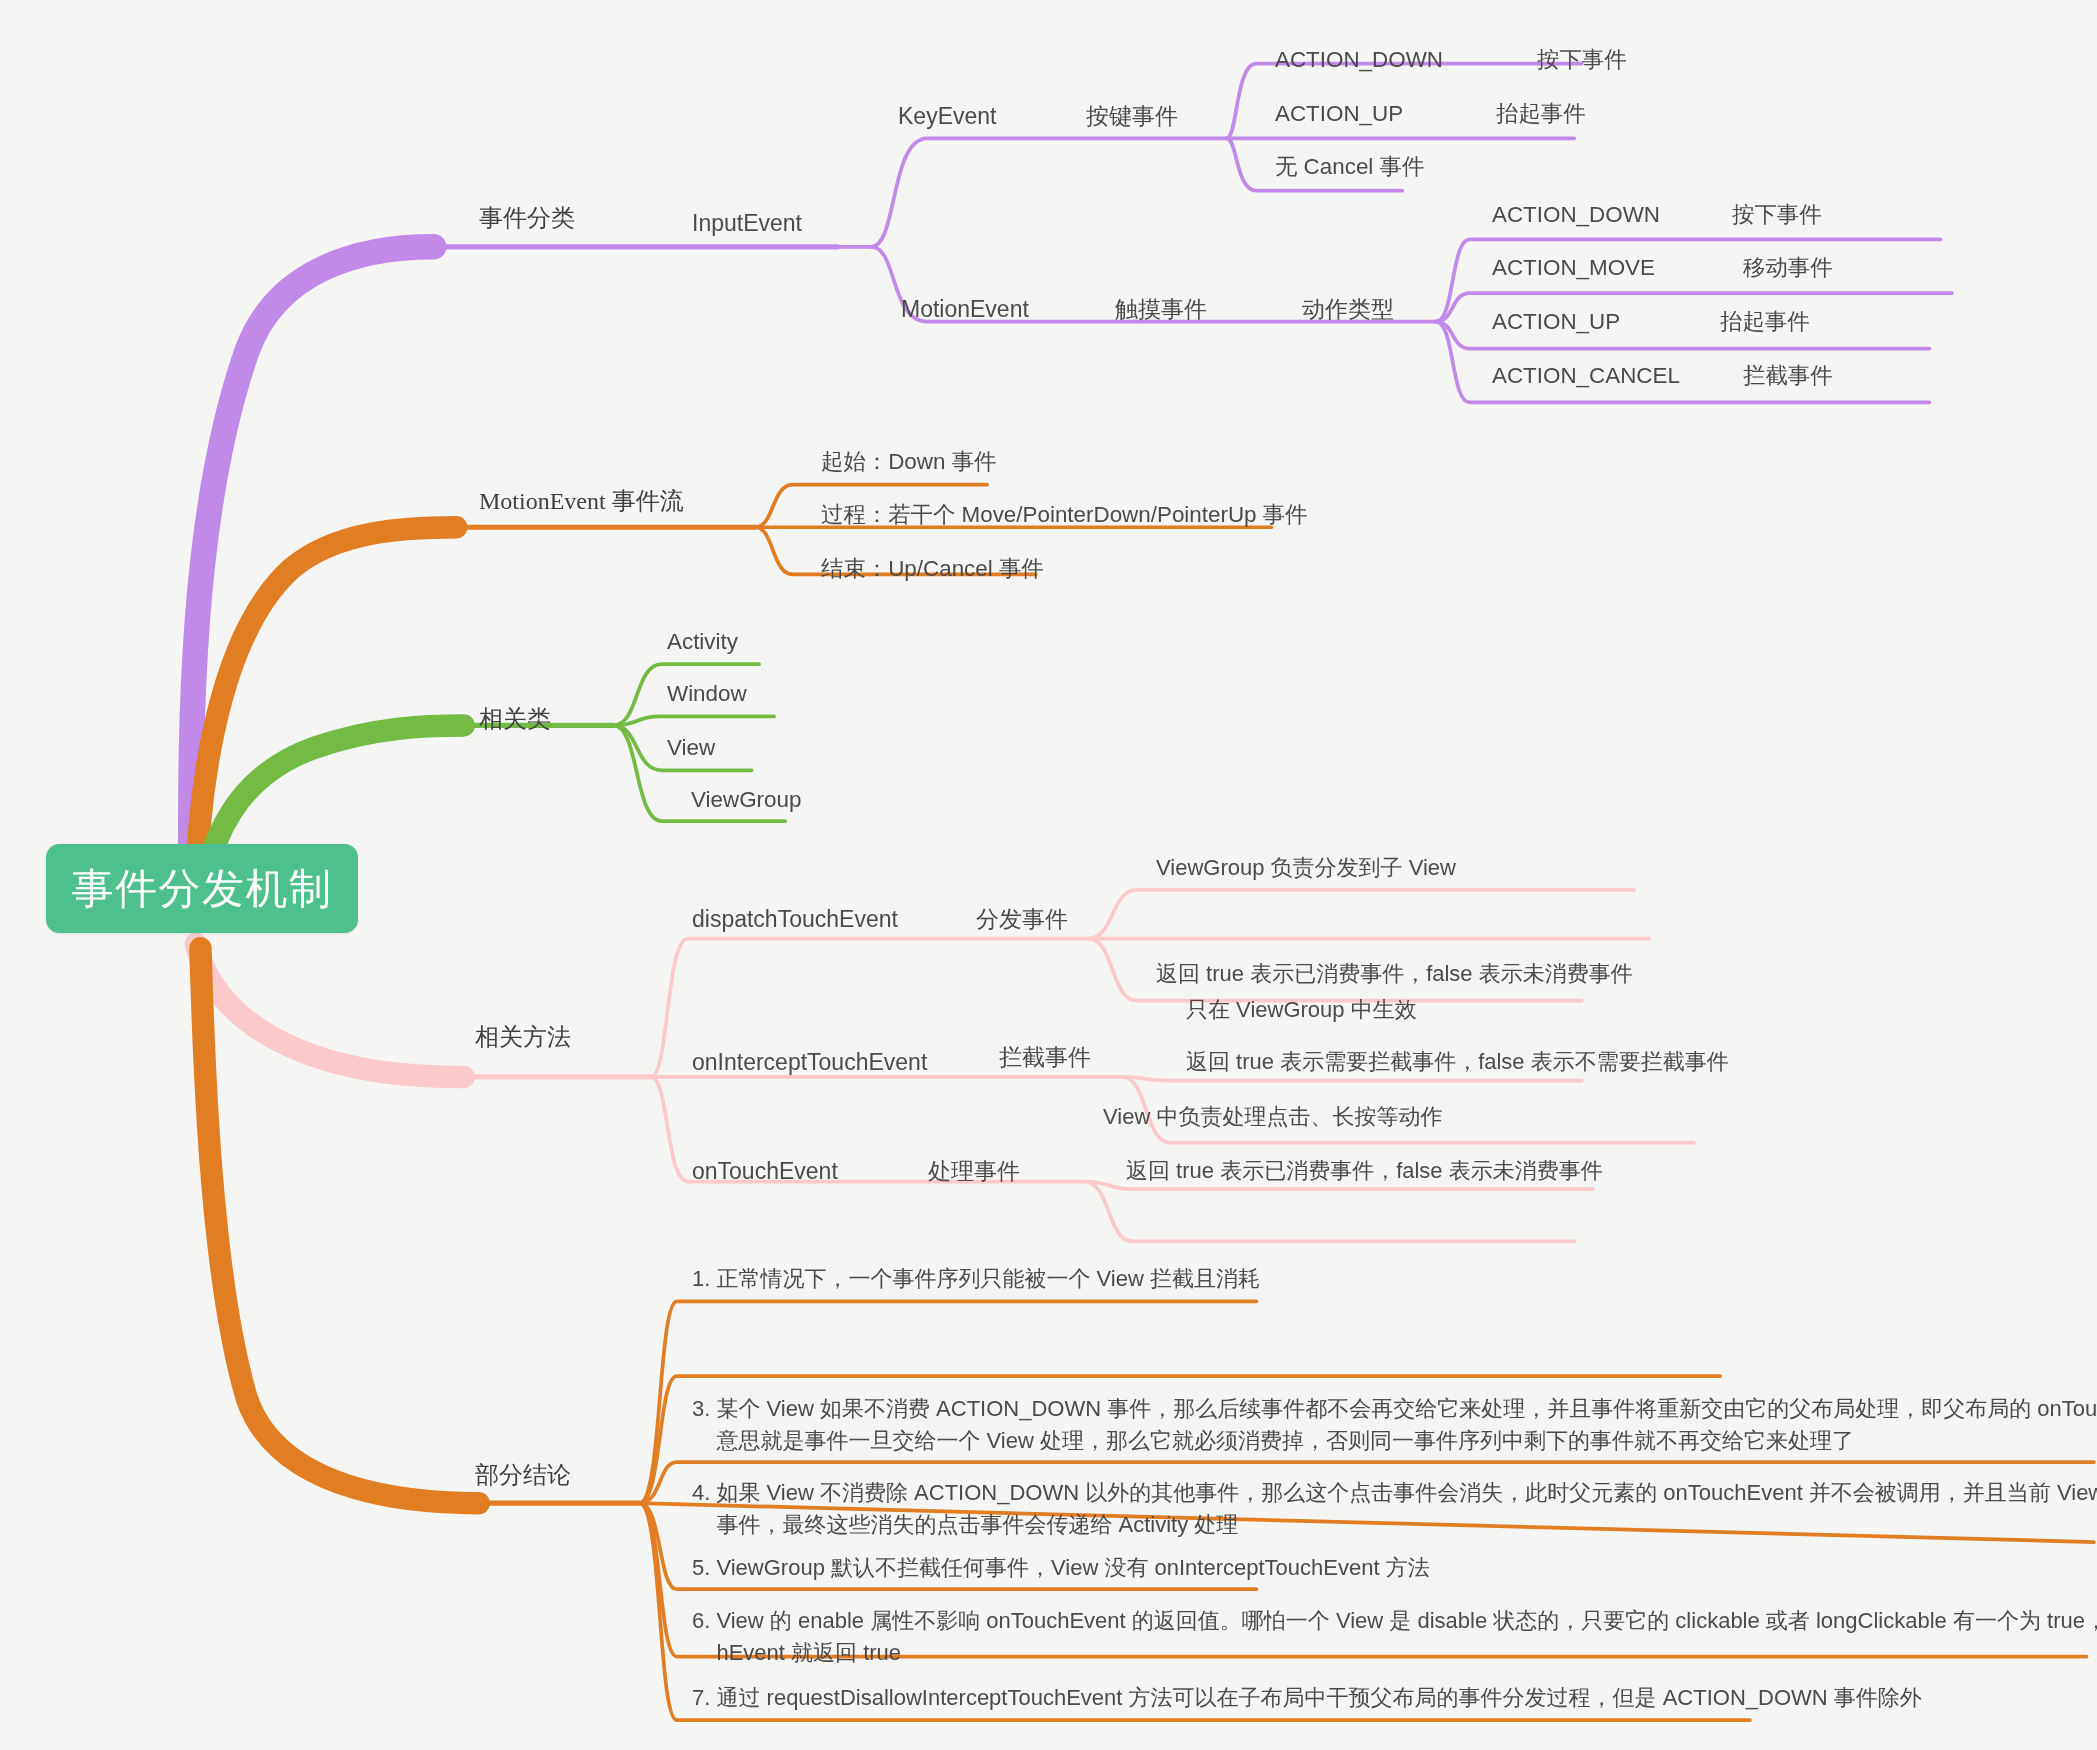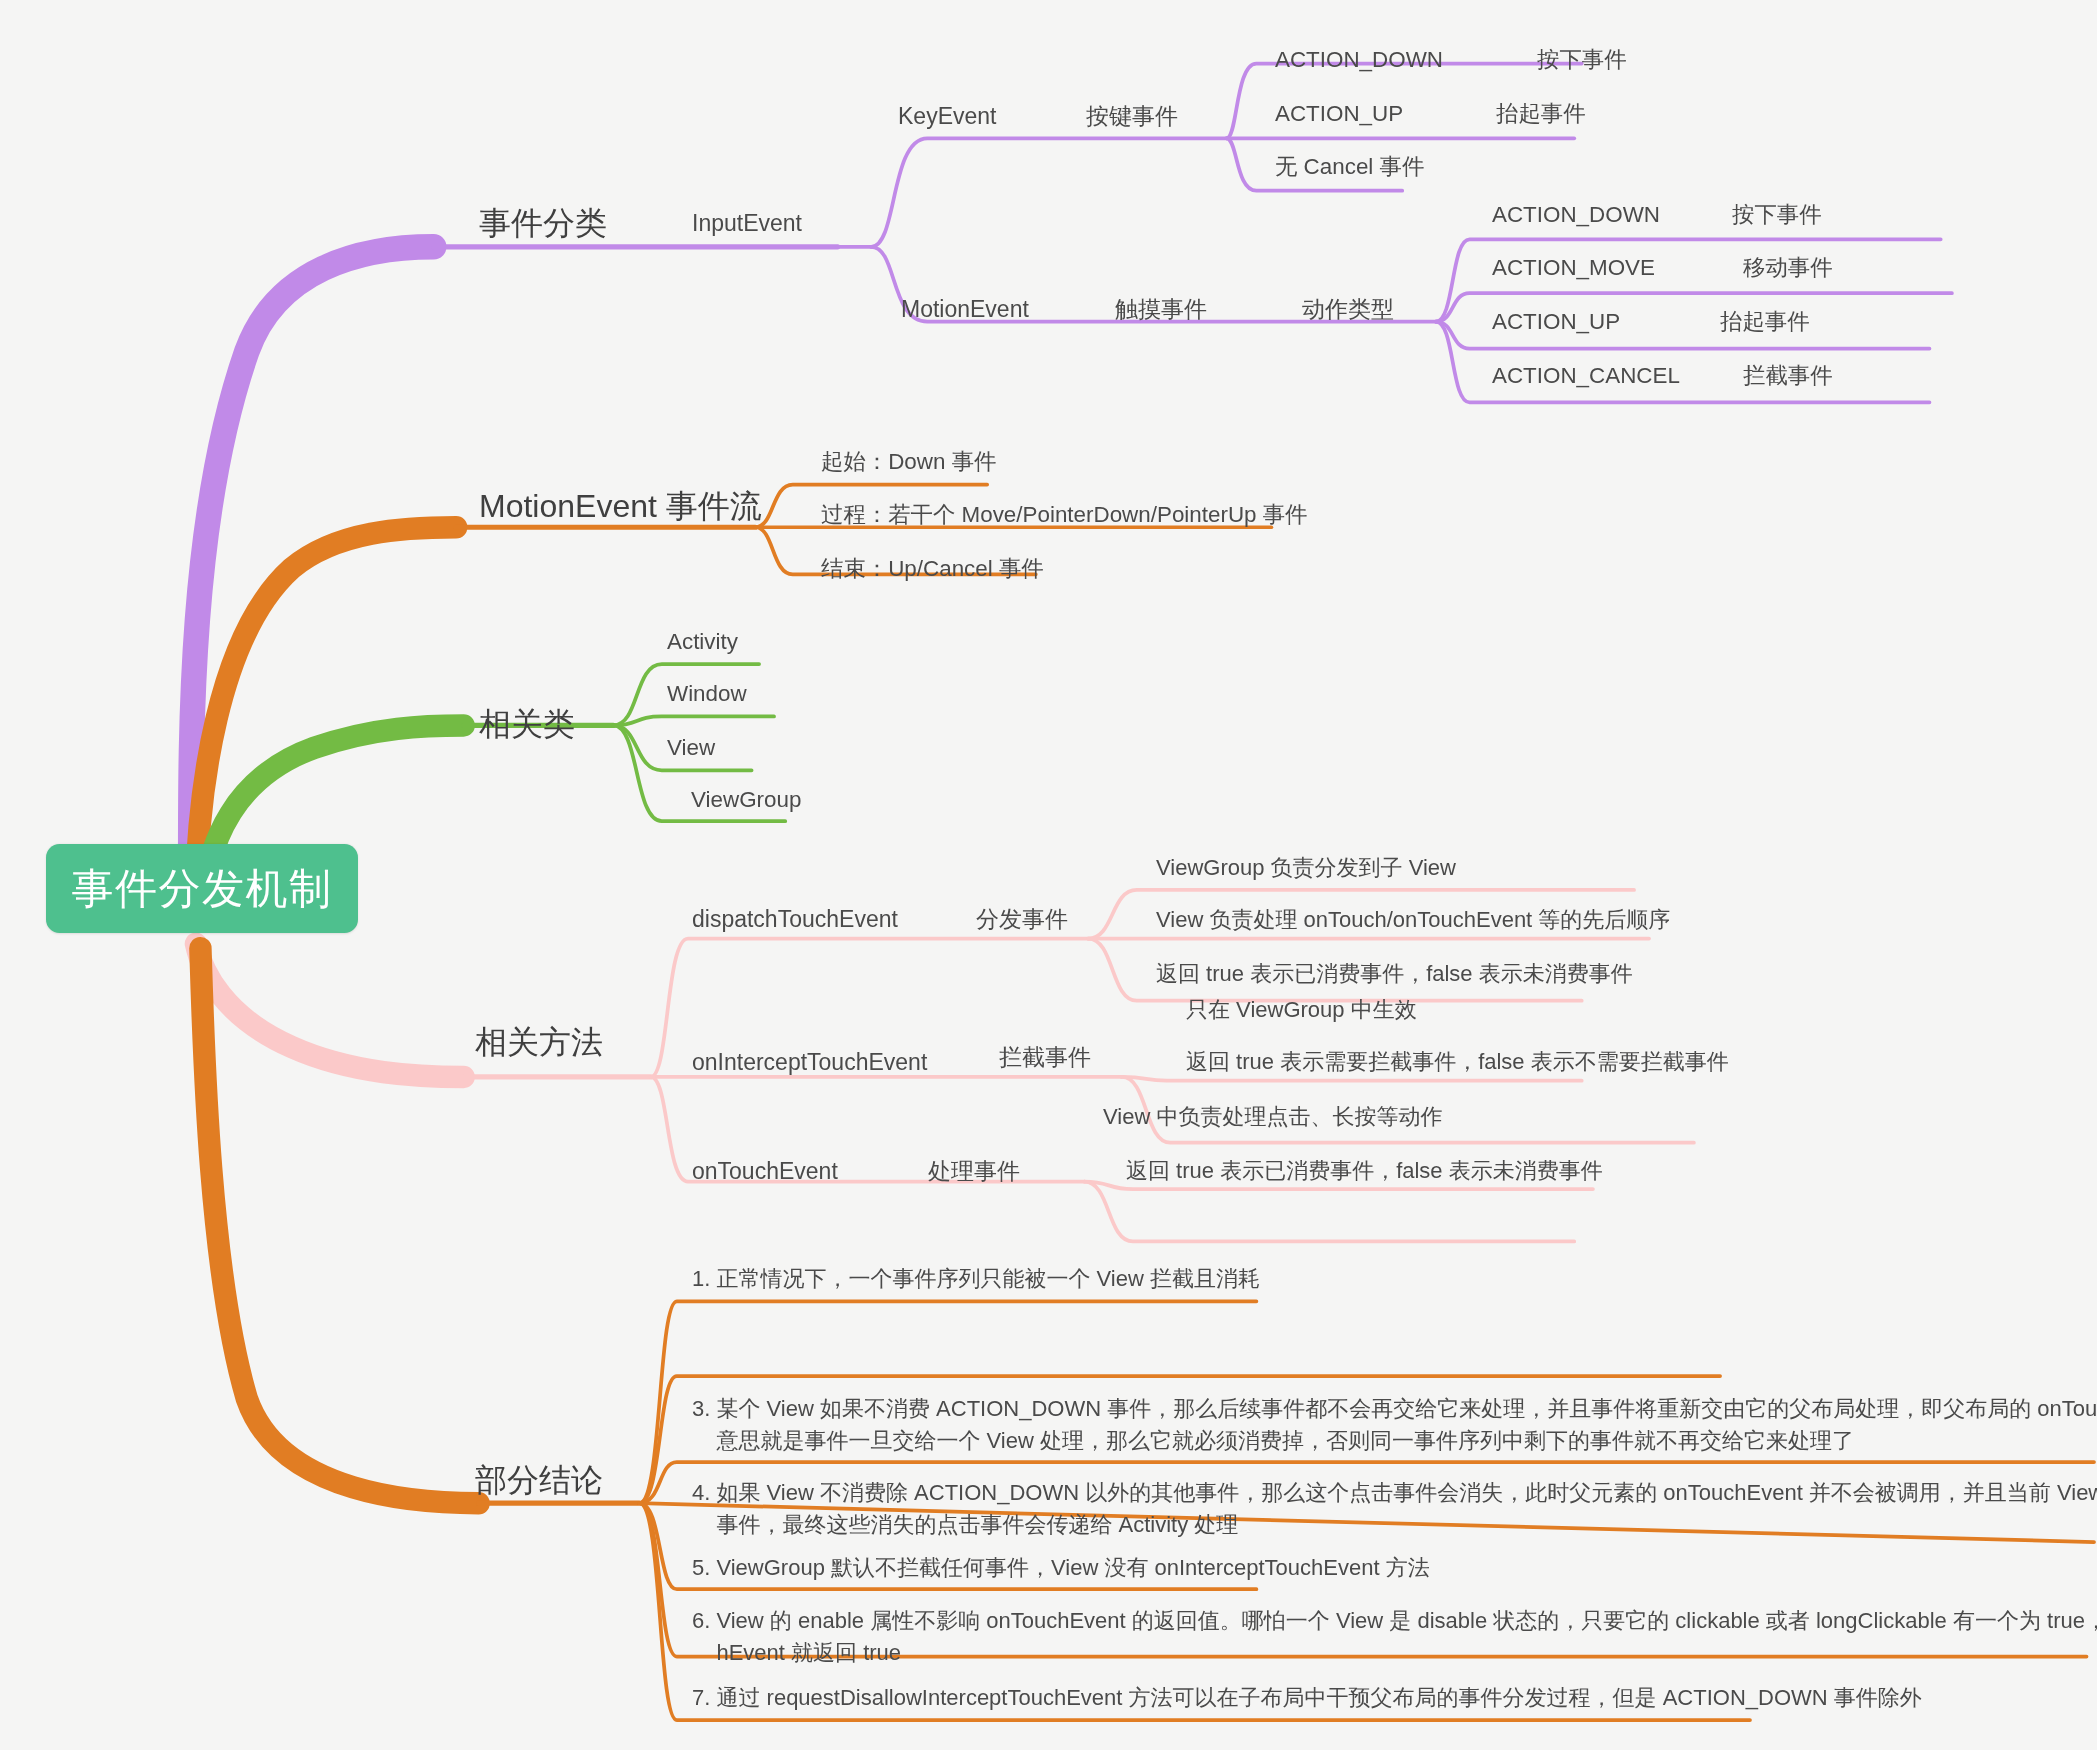--- a/index.html
+++ b/index.html
@@ -36,21 +36,21 @@
     font-size: 42px;
     font-weight: 500;
     letter-spacing: 1.5px;
     display: flex;
     align-items: center;
     justify-content: center;
     padding: 16.5px 25.4px;
     z-index: 5;
     box-shadow: 0 0.7px 2.2px rgba(0,0,0,0.10);
   }
-  .lvl1 { font-size: 32px; color: #3f3f3f; }
+  .lvl1 { font-size: 24px; color: #3f3f3f; font-family: Liberation Serif, serif; }
   .lvl2 { font-size: 23px; color: #4a4a4a; }
   .lvl3 { font-size: 22.4px; color: #4a4a4a; }
   .lvl4 { font-size: 22px; color: #4a4a4a; }
   .concl { font-size: 22px; color: #4a4a4a; line-height: 1.45; }
 </style>
 </head>
 <body>
 
 <div id="mindmap">
 
@@ -156,21 +156,20 @@
   <div class="node lvl3" style="left:667px; top:627px;">Activity</div>
   <div class="node lvl3" style="left:667px; top:679px;">Window</div>
   <div class="node lvl3" style="left:667px; top:733px;">View</div>
   <div class="node lvl3" style="left:667px; top:785px;margin-left:24px;">ViewGroup</div>
 
   <div class="node lvl1" style="left:475px; top:1021px;">相关方法</div>
 
   <div class="node lvl2" style="left:692px; top:904px;">dispatchTouchEvent</div>
   <div class="node lvl2" style="left:976px; top:904px;">分发事件</div>
   <div class="node lvl4" style="left:1156px; top:853px;">ViewGroup 负责分发到子 View</div>
-  <div class="node lvl4" style="left:1156px; top:905px;">View 负责处理 onTouch/onTouchEvent 等的先后顺序</div>
   <div class="node lvl4" style="left:1156px; top:959px;">返回 true 表示已消费事件，false 表示未消费事件</div>
 
   <div class="node lvl2" style="left:692px; top:1047px;">onInterceptTouchEvent</div>
   <div class="node lvl2" style="left:999px; top:1042px;font-family:Liberation Serif, serif;">拦截事件</div>
   <div class="node lvl4" style="left:1186px; top:995px;">只在 ViewGroup 中生效</div>
   <div class="node lvl4" style="left:1186px; top:1047px;">返回 true 表示需要拦截事件，false 表示不需要拦截事件</div>
 
   <div class="node lvl2" style="left:692px; top:1156px;">onTouchEvent</div>
   <div class="node lvl2" style="left:928px; top:1156px;">处理事件</div>
   <div class="node lvl4" style="left:1103px; top:1102px;">View 中负责处理点击、长按等动作</div>

